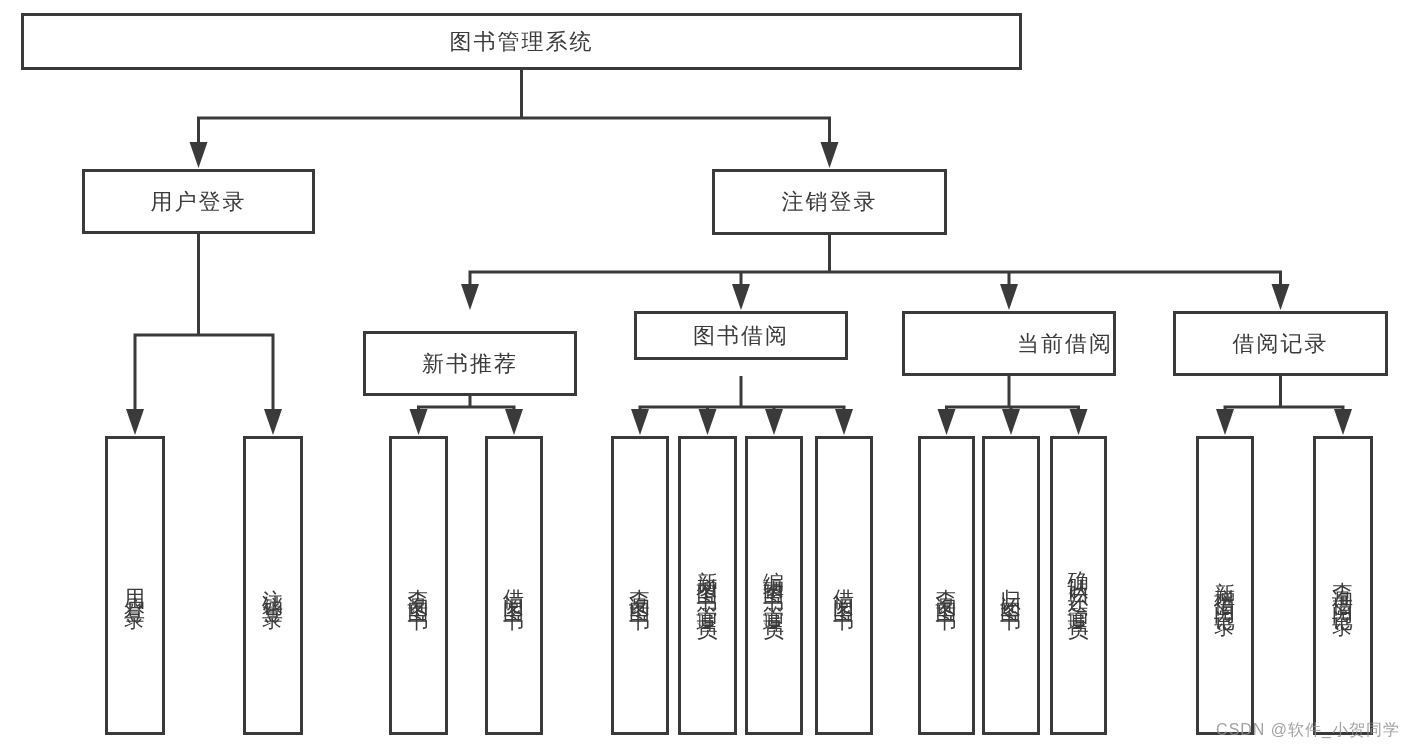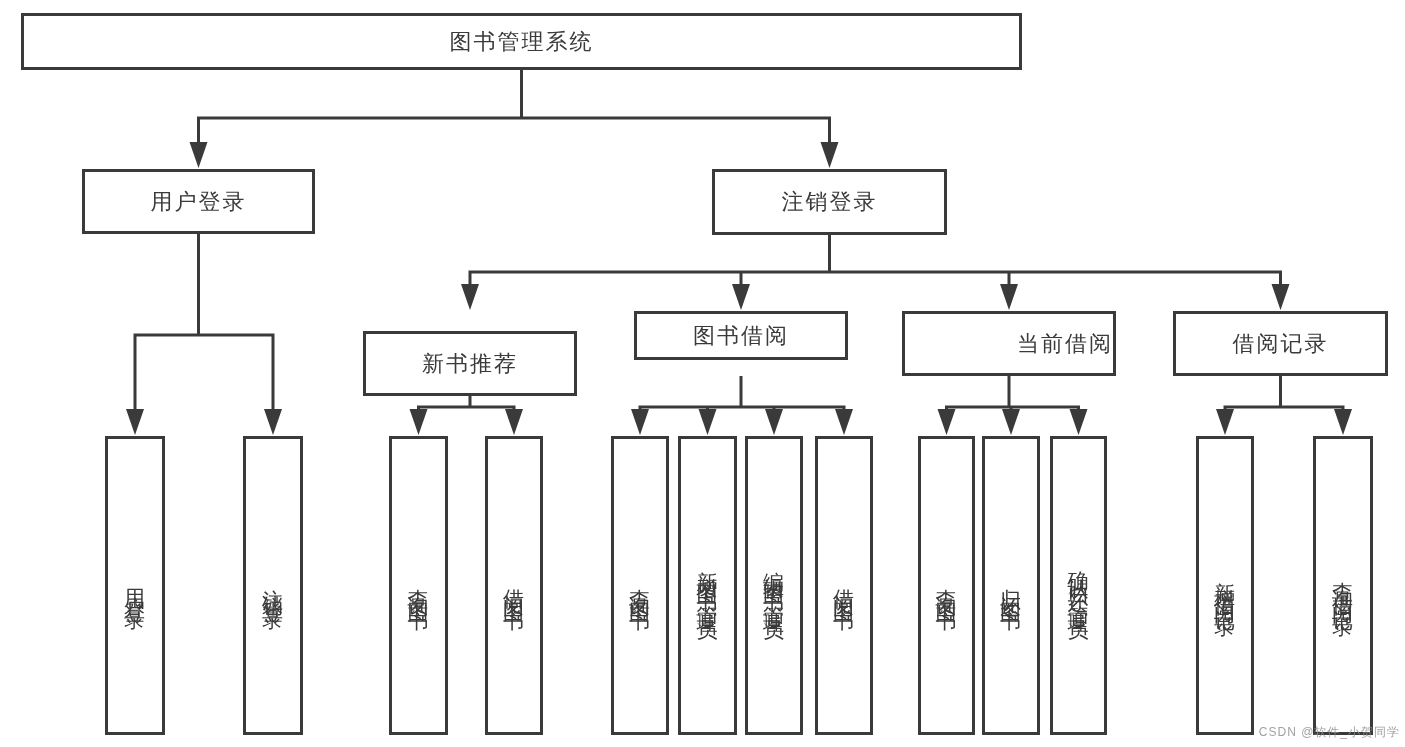--- a/index.html
+++ b/index.html
@@ -12,21 +12,21 @@
     position:absolute;box-sizing:border-box;border:3px solid #3a3a3a;background:#ffffff;
     display:flex;align-items:center;justify-content:center;
   }
   .hlabel{font-size:22px;letter-spacing:2px;line-height:1;}
   .vnode span{
     writing-mode:vertical-rl;text-orientation:mixed;
     font-size:21px;letter-spacing:7px;line-height:1;
   }
   #watermark{
     position:absolute;right:5px;bottom:6px;z-index:5;
-    font-size:12px;letter-spacing:1px;color:rgba(145,145,145,0.85);
+    font-size:16px;letter-spacing:1px;color:rgba(145,145,145,0.85);
     white-space:nowrap;
   }
 </style>
 </head>
 <body>
 
 <div id="stage">
 
   <svg id="wires" viewBox="0 0 1405 747" fill="none">
 

